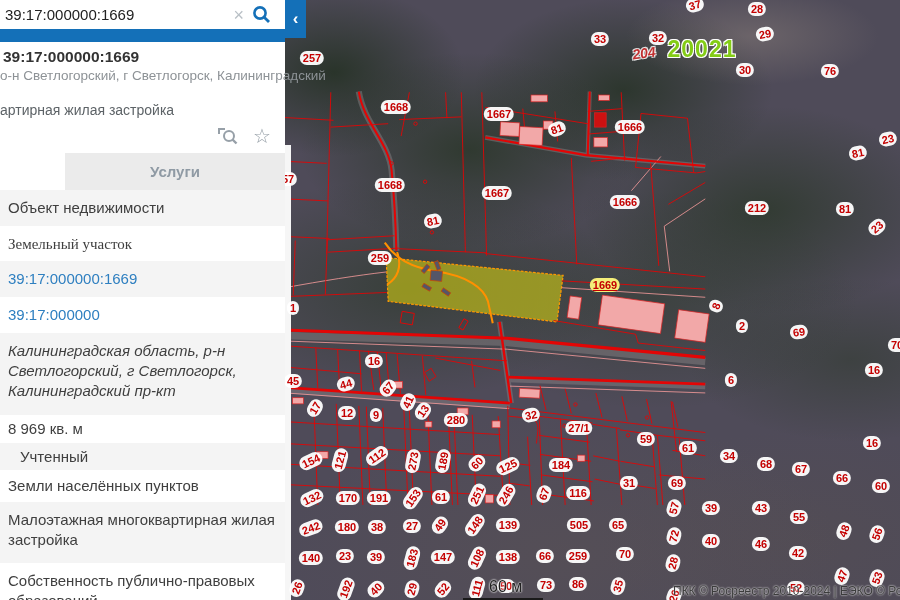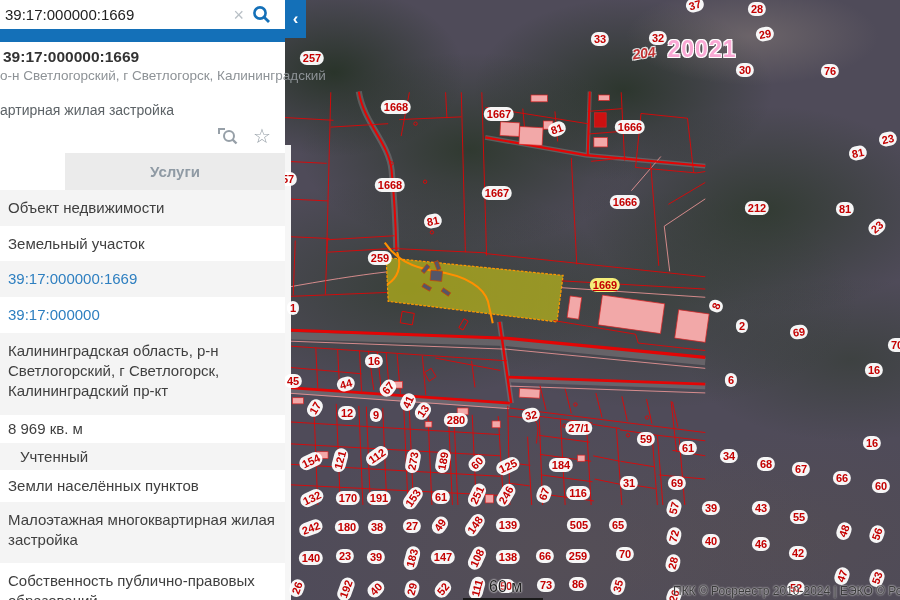--- a/index.html
+++ b/index.html
@@ -39,21 +39,21 @@
       radial-gradient(ellipse 320px 170px at 20% 48%, rgba(44,57,42,.65), transparent 65%),
       radial-gradient(ellipse 300px 160px at 60% 50%, rgba(46,59,44,.55), transparent 68%),
       radial-gradient(ellipse 240px 120px at 92% 60%, rgba(44,56,42,.5), transparent 68%),
       radial-gradient(ellipse 400px 200px at 45% 92%, rgba(95,85,82,.35), transparent 70%),
       radial-gradient(ellipse 300px 160px at 85% 90%, rgba(88,79,76,.3), transparent 70%);}
   #map svg{position:absolute;left:0;top:0;}
   .scrollstrip{position:absolute;left:0;top:145px;width:6px;height:455px;background:#f6f6f6;z-index:3;}
   .collapse-btn{position:absolute;left:0;top:0;width:21px;height:38px;color:#fff;display:flex;align-items:center;justify-content:center;font-size:17px;font-weight:bold;z-index:6;cursor:pointer;}
   #map-labels{position:absolute;inset:0;z-index:4;}
   .ml{position:absolute;font:bold 11px "Liberation Sans",sans-serif;color:#c40000;background:rgba(255,255,255,.95);border-radius:8px;padding:0 3px;line-height:14px;white-space:nowrap;}
-  .ml.big{background:none;color:#f9a8d4;font-size:23px;letter-spacing:1px;
+  .ml.big{background:none;color:#84cc16;font-size:23px;letter-spacing:1px;
     text-shadow:-1px -1px 0 #fff,1px -1px 0 #fff,-1px 1px 0 #fff,1px 1px 0 #fff;}
   .ml.italic{background:none;font-style:italic;font-size:14px;color:#c03030;
     text-shadow:-1px -1px 0 rgba(255,255,255,.8),1px -1px 0 rgba(255,255,255,.8),-1px 1px 0 rgba(255,255,255,.8),1px 1px 0 rgba(255,255,255,.8);}
   .ml.yellow{background:#f4ee79;text-decoration:underline;}
   .scalebar{position:absolute;left:178px;top:578px;z-index:4;}
   .scalebar .txt{font-size:16px;color:#222;text-shadow:0 0 2px #fff,0 0 2px #fff;margin-left:26px;}
   .scalebar .line{width:80px;height:0;border-bottom:2px solid #1a1a1a;margin-top:2px;}
   .copyright{position:absolute;left:388px;top:584px;z-index:4;font-size:12px;color:#3c3c3c;white-space:nowrap;
     text-shadow:0 0 2px rgba(255,255,255,.7),0 0 2px rgba(255,255,255,.7);}
 </style>
@@ -87,24 +87,24 @@
       </div>
     </div>
 
     <div class="tabs">
       <div class="tab-active"></div>
       <div class="tab-grey">Услуги</div>
     </div>
 
     <div id="info-rows">
         <div class="row odd" style="height: 36px;">Объект недвижимости</div>
-        <div class="row" style="height: 35px;">Земельный участок</div>
+        <div class="row" style="height: 35px; font-family: Liberation Serif, serif;">Земельный участок</div>
         <div class="row odd link" style="height: 36px;">39:17:000000:1669</div>
         <div class="row link" style="height: 36px;">39:17:000000</div>
-        <div class="row odd multi" style="height: 82px;">Калининградская область, р-н Светлогорский, г Светлогорск, Калининградский пр-кт</div>
+        <div class="row odd multi" style="height: 82px; font-style: italic;">Калининградская область, р-н Светлогорский, г Светлогорск, Калининградский пр-кт</div>
         <div class="row" style="height: 28px;">8 969 кв. м</div>
         <div class="row odd" style="height: 27px; padding-left: 20px;">Учтенный</div>
         <div class="row" style="height: 32px;">Земли населённых пунктов</div>
         <div class="row odd multi" style="height: 61px;">Малоэтажная многоквартирная жилая застройка</div>
         <div class="row multi" style="height: 60px;">Собственность публично-правовых образований</div>
       </div>
   </div>
 
   <div id="map">
     <div class="mapbg"></div>

